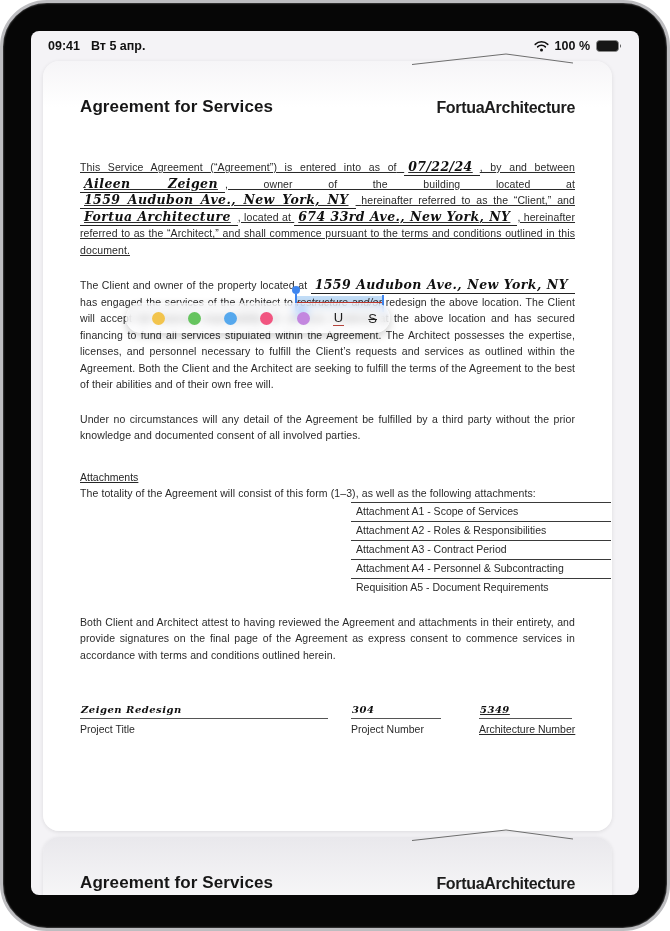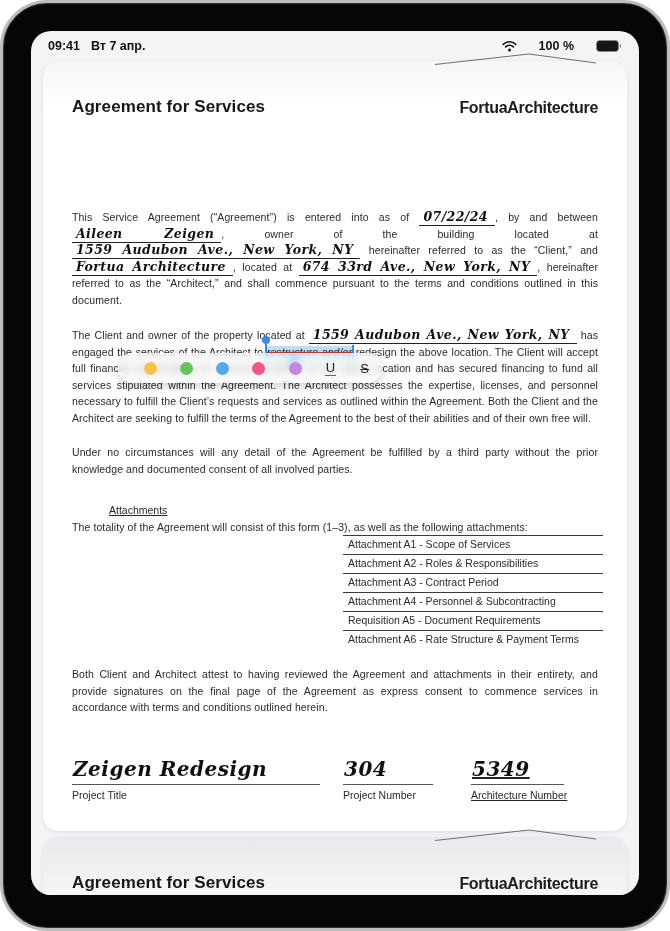--- a/index.html
+++ b/index.html
@@ -2,47 +2,47 @@
 <html><head>
 <meta charset="utf-8">
 <style>
   * { margin:0; padding:0; box-sizing:border-box; }
   html,body { width:670px; height:931px; background:#ffffff; font-family:"Liberation Sans", sans-serif; }
 
   .tablet { position:absolute; left:0; top:0; width:670px; height:931px;
     background:#060606; border:3px solid #bdbdc0; border-radius:47px;
     box-shadow: inset 0 0 2px rgba(255,255,255,.6); }
   .screen { position:absolute; left:28px; right:28px; top:28px; bottom:33px;
-    background:#f4f3f6; border-radius:20px; overflow:hidden; }
+    background:#f4f3f6; border-radius:8px; overflow:hidden; }
 
   
   .status-bar { position:absolute; left:0; right:0; top:0; height:30px;
     display:flex; align-items:center; justify-content:space-between;
     padding:0 17px; font-size:12.5px; font-weight:700; color:#111; }
   .sb-left { display:flex; gap:11px; align-items:center; }
-  .sb-right { display:flex; gap:22px; align-items:center; }
+  .sb-right { display:flex; gap:6px; align-items:center; }
 
   
-  .page { position:absolute; left:12px; right:12px; background:#fff; border-radius:16px;
-    padding:0 29px; box-shadow:0 1px 4px rgba(0,0,0,.10); color:#262626; }
+  .page { position:absolute; left:12px; right:27px; background:#fff; border-radius:16px;
+    padding:0 37px; box-shadow:0 1px 4px rgba(0,0,0,.10); color:#262626; }
   .page1 { top:30px; height:770px; background:linear-gradient(180deg,#f6f5f7 0%,#ffffff 6%); }
   .page2 { top:806px; height:150px; background:linear-gradient(180deg,#e9e8ec 0%,#fdfdfd 60%); }
 
   .doc-header { display:flex; justify-content:space-between; align-items:flex-end; padding-top:16px; height:56px; }
   .doc-title { font-size:17px; font-weight:700; color:#161616; letter-spacing:.1px; }
   .logo { display:flex; flex-direction:column; align-items:flex-end;gap:32px; }
   .logo-roof { display:block; margin-bottom:1px; }
   .logo-text { font-size:16px; font-weight:700; letter-spacing:-.3px; color:#1c1c1c; }
 
   .body-text { font-size:10.5px; line-height:16.5px; text-align:justify; color:#2a2a2a; letter-spacing:.1px; }
 
-  .para1 { margin-top:92px; }
+  .para1 { margin-top:42px;text-decoration:underline; }
   .para2 { margin-top:19px; position:relative; }
   .para3 { margin-top:18px; }
-  .attach-heading { margin-top:25px; font-size:10.5px; line-height:16.5px; text-decoration:underline;margin-left:37px; }
+  .attach-heading { margin-top:25px; font-size:10.5px; line-height:16.5px; text-decoration:underline; }
   .attach-intro { margin-top:0; }
 
   .hw { font-family:"DejaVu Serif", serif; font-style:italic; font-weight:700;
     font-size:12.5px; letter-spacing:.4px; color:#101010; white-space:nowrap;
     border-bottom:1.2px solid #222; padding:0 7px 1px 4px; }
 
   
   .sel { position:relative; background:rgba(95,165,235,.38);
     text-decoration:line-through; text-decoration-color:#c23a31; text-decoration-thickness:1.4px;font-style:italic; }
   .handle-start { position:absolute; left:-2px; top:-2px; width:2px; height:17px; background:#3f86ef; }
@@ -67,39 +67,39 @@
   .attach-table { margin-left:271px; width:260px; }
   .attach-row { border-top:1px solid #3a3a3a; padding:3px 0 4px 5px; font-size:10.5px;
     line-height:11px; color:#2a2a2a; }
 
   .closing { margin-top:17px; }
 
   
   .sig-row { margin-top:41px; display:flex; align-items:flex-end; }
   .sig-col { display:flex; flex-direction:column; }
   .sig-col .hw-sig { font-family:"DejaVu Serif", serif; font-style:italic; font-weight:700;
-    font-size:20px; letter-spacing:.5px; color:#101010; padding:0 0 3px 1px;
+    font-size:10px; letter-spacing:.5px; color:#101010; padding:0 0 3px 1px;
     border-bottom:1px solid #555; white-space:nowrap; }
   .sig-label { font-size:10.5px; color:#2a2a2a; margin-top:4px; white-space:nowrap; }
   .sig-1 { width:248px; }
   .sig-2 { width:90px; margin-left:23px; }
   .sig-3 { width:93px; margin-left:38px;text-decoration:underline; }
 
   .page2 .doc-header { padding-top:22px; }
 </style>
 </head>
 <body>
 
 <div class="tablet">
   <div class="screen">
 
     <div class="status-bar">
       <div class="sb-left">
         <span>09:41</span>
-        <span>Вт 7 апр.</span>
+        <span>Вт 5 апр.</span>
       </div>
       <div class="sb-right">
         <svg width="15" height="11" viewBox="0 0 15 11">
           <path d="M1.2 3.4 A9 9 0 0 1 13.8 3.4" fill="none" stroke="#111" stroke-width="1.5" stroke-linecap="round"></path>
           <path d="M3.6 5.9 A5.6 5.6 0 0 1 11.4 5.9" fill="none" stroke="#111" stroke-width="1.5" stroke-linecap="round"></path>
           <circle cx="7.5" cy="9" r="1.5" fill="#111"></circle>
         </svg>
         <span>100 %</span>
         <svg width="26" height="12" viewBox="0 0 26 12">
           <rect x="0.5" y="0.5" width="22" height="11" rx="3.2" fill="#161616" stroke="#8a8a8a" stroke-width="0.8"></rect>
@@ -141,21 +141,20 @@
 
       <div class="attach-heading">Attachments</div>
       <p class="body-text attach-intro">The totality of the Agreement will consist of this form (1–3), as well as the following attachments:</p>
 
       <div class="attach-table">
         <div class="attach-row">Attachment A1 - Scope of Services</div>
         <div class="attach-row">Attachment A2 - Roles &amp; Responsibilities</div>
         <div class="attach-row">Attachment A3 - Contract Period</div>
         <div class="attach-row">Attachment A4 - Personnel &amp; Subcontracting</div>
         <div class="attach-row">Requisition A5 - Document Requirements</div>
-        <div class="attach-row">Attachment A6 - Rate Structure &amp; Payment Terms</div>
       </div>
 
       <p class="body-text closing">Both Client and Architect attest to having reviewed the Agreement and attachments in their entirety, and provide signatures on the final page of the Agreement as express consent to commence services in accordance with terms and conditions outlined herein.</p>
 
       <div class="sig-row">
         <div class="sig-col sig-1">
           <span class="hw-sig">Zeigen Redesign</span>
           <span class="sig-label">Project Title</span>
         </div>
         <div class="sig-col sig-2">

